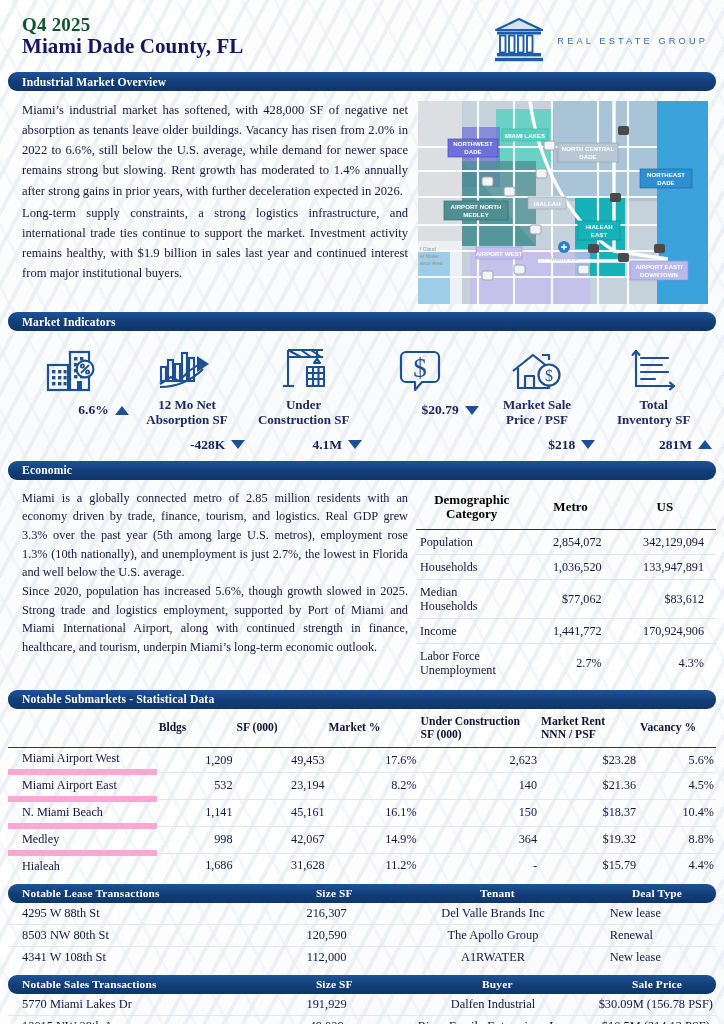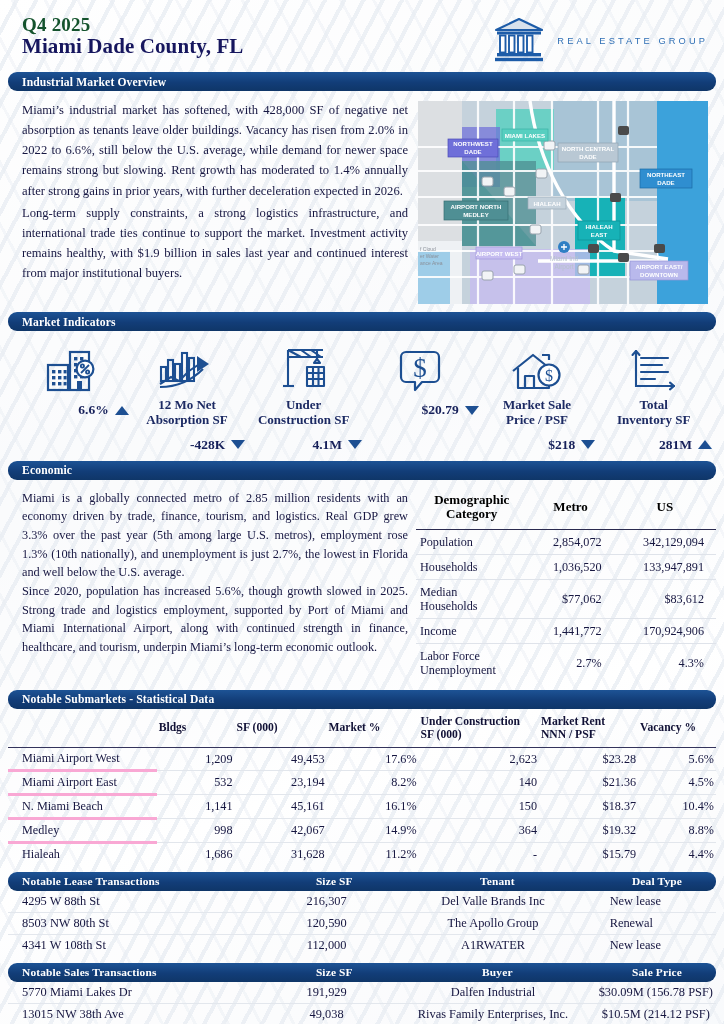--- a/index.html
+++ b/index.html
@@ -159,21 +159,21 @@
     font-size: 11.6px; font-weight: bold; color: #111136;
     padding: 5px 2px 6px 2px; text-align: left; line-height: 1.1;
     vertical-align: middle;
   }
   .sub-table thead tr { border-bottom: 1.3px solid #34345c; }
   .sub-table thead th:first-child { border-bottom: none; }
   .sub-table td {
     font-size: 12.2px; color: #161640; padding: 3px 2px;
     text-align: right; border-bottom: 1px solid #e2e6ec;
   }
-  .sub-table td.name { text-align: left; padding-left: 14px; border-bottom: 3px solid #f9a8d4; }
+  .sub-table td.name { text-align: left; padding-left: 14px; border-bottom: 6px solid #f9a8d4; }
   .sub-table tr:last-child td { border-bottom: none; }
 
   
   .tx-wrap { margin-top: 7px; }
   .tx-table { width: 100%; border-collapse: collapse; }
   .tx-table td {
     font-size: 12.4px; color: #161640; padding: 3px 2px;
     border-bottom: 1px solid #e3e7ed;
   }
   .tx-table td.addr { text-align: left; padding-left: 14px; }

